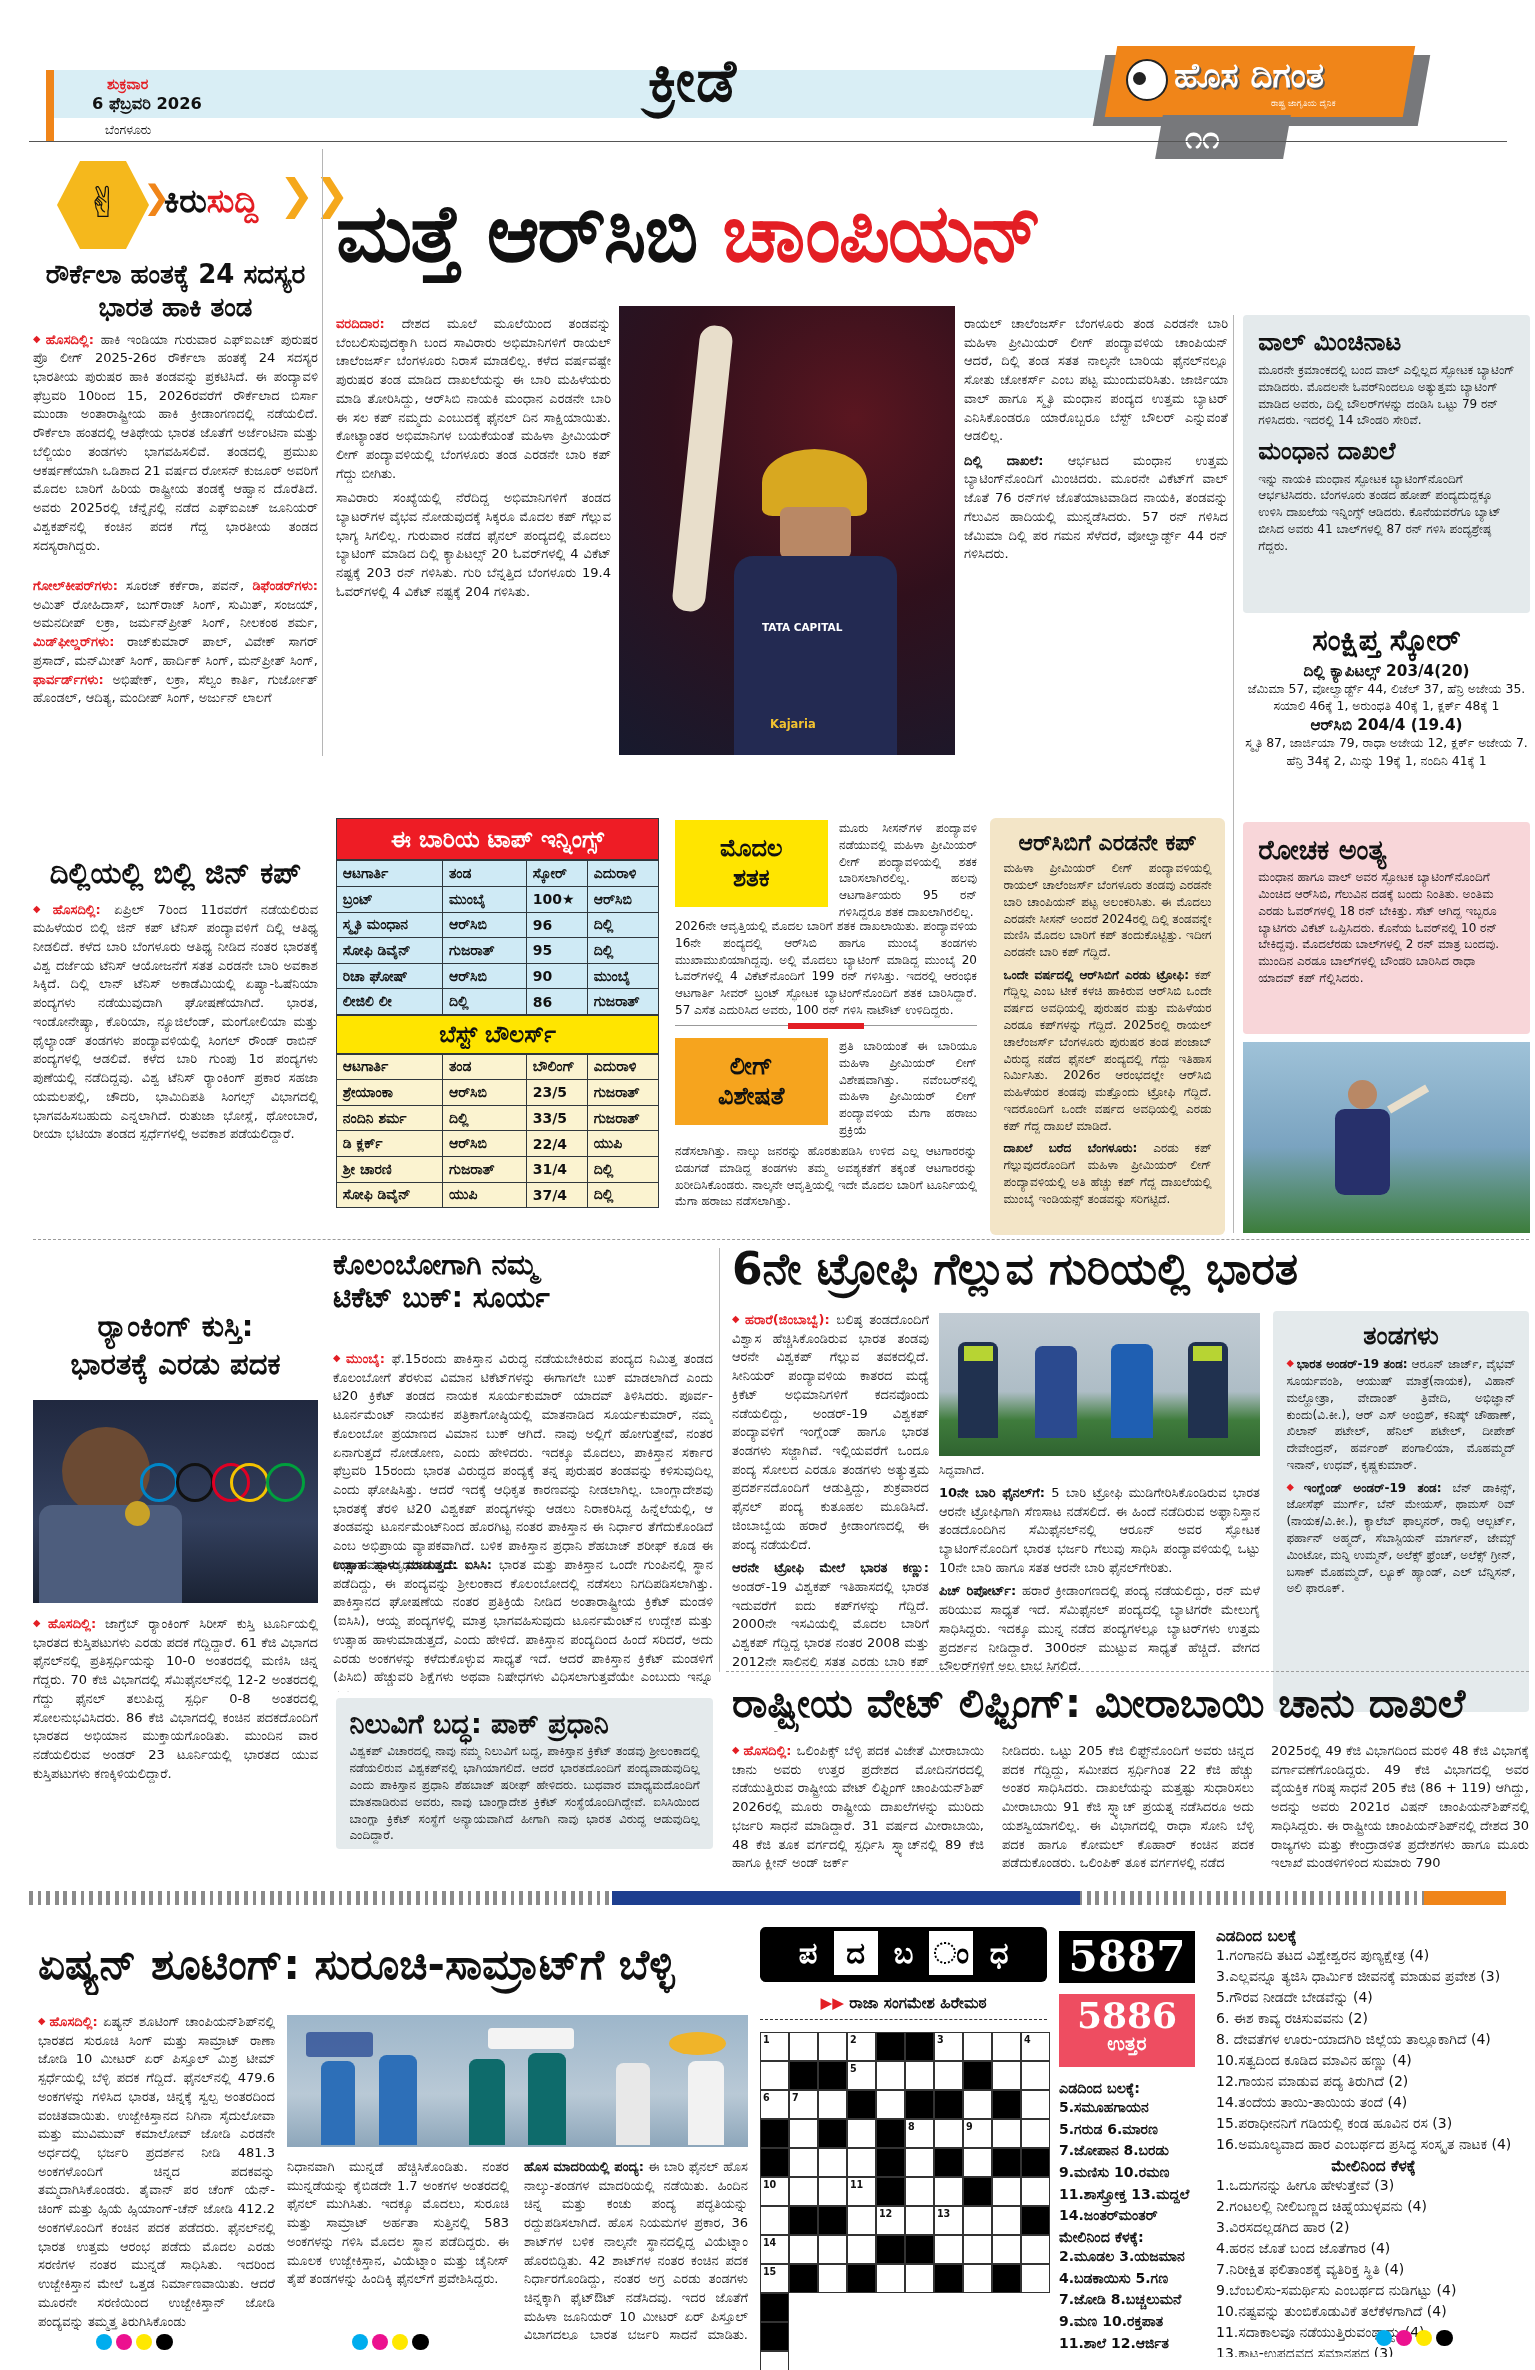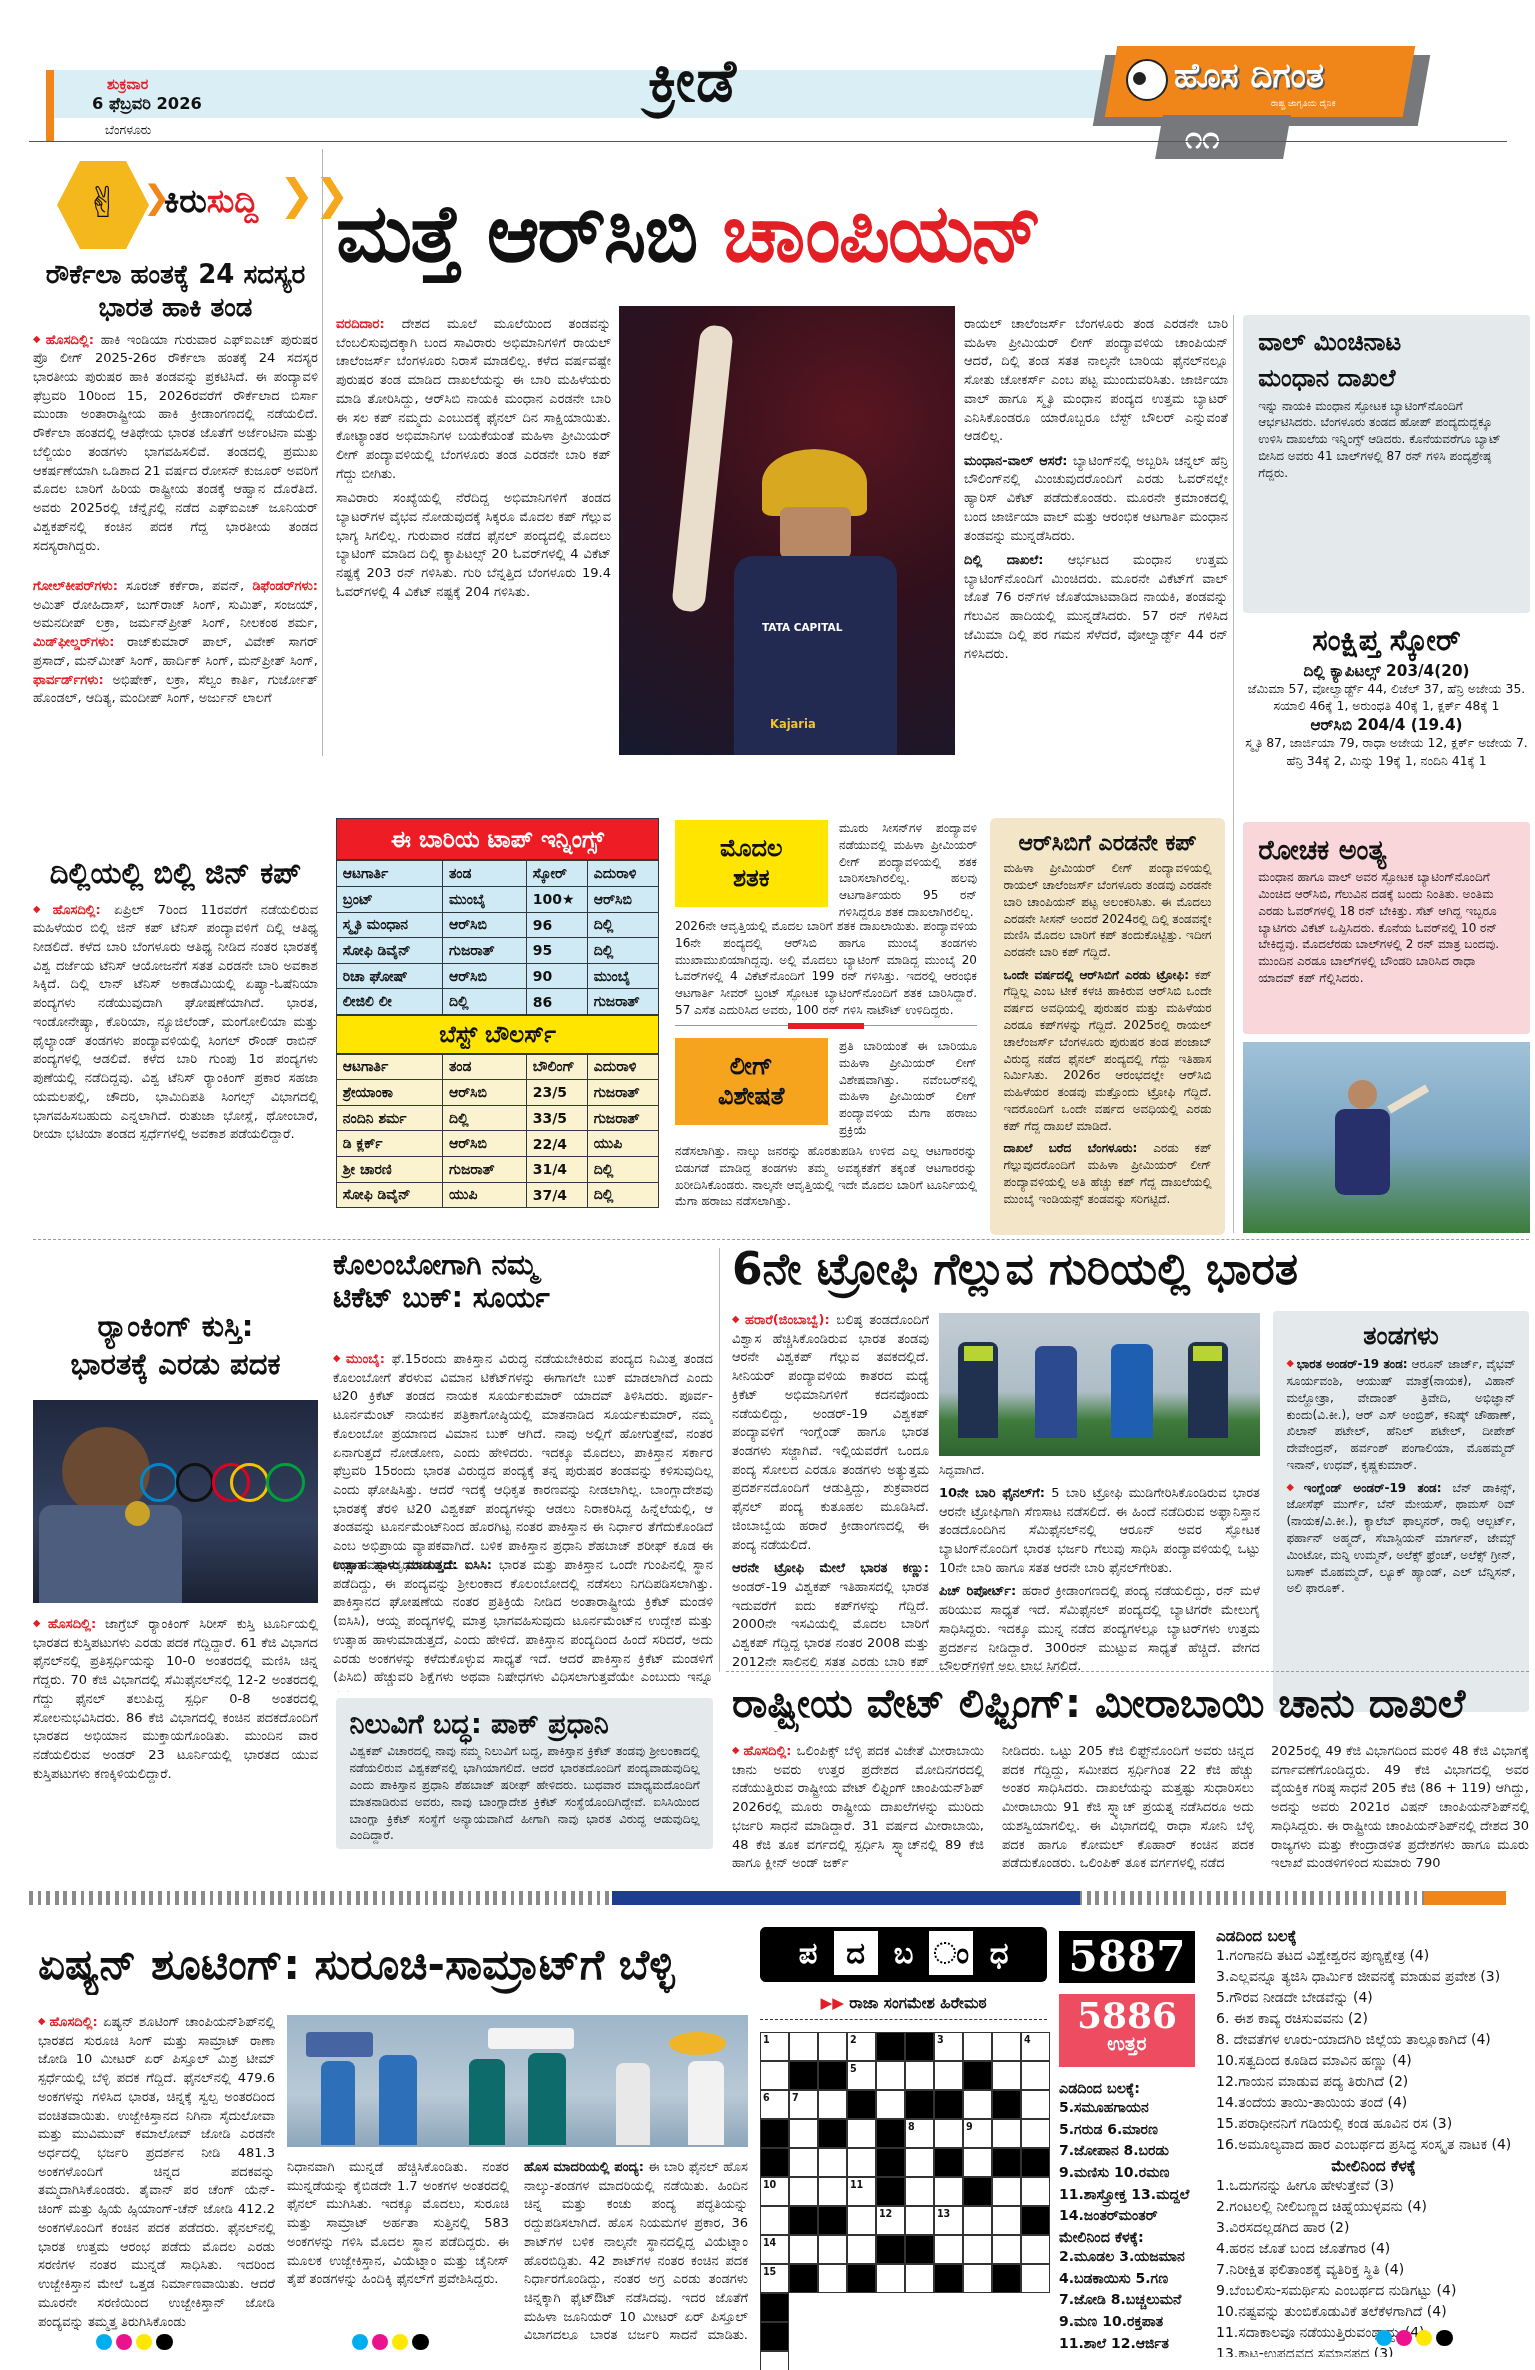--- a/index.html
+++ b/index.html
@@ -144,29 +144,28 @@
     <div style="position:absolute;left:67px;top:19px;width:32.5px;height:287px;background:#e8decb;border-radius:15.3px;transform:rotate(6deg);"></div>
     <div style="position:absolute;left:143px;top:143px;width:105px;height:67px;background:#d8a820;border-radius:50% 50% 10% 10%;"></div>
     <div style="position:absolute;left:161px;top:201px;width:71px;height:52px;background:#b98865;border-radius:7.6px;"></div>
     <div style="position:absolute;left:115px;top:250px;width:163px;height:199px;background:#232a52;border-radius:19px 19px 0 0;"></div>
     <div style="position:absolute;left:143px;top:315px;color:#fff;font-size:10.5px;font-weight:bold;">TATA CAPITAL</div>
     <div style="position:absolute;left:151px;top:411px;color:#f2c230;font-size:11.5px;font-weight:bold;">Kajaria</div>
   </div>
 
   <div class="abs clip body-txt just" style="left:964px;top:315px;width:264px;height:440px;">
     <p>ರಾಯಲ್ ಚಾಲೆಂಜರ್ಸ್ ಬೆಂಗಳೂರು ತಂಡ ಎರಡನೇ ಬಾರಿ ಮಹಿಳಾ ಪ್ರೀಮಿಯರ್ ಲೀಗ್ ಪಂದ್ಯಾವಳಿಯ ಚಾಂಪಿಯನ್ ಆದರೆ, ದಿಲ್ಲಿ ತಂಡ ಸತತ ನಾಲ್ಕನೇ ಬಾರಿಯ ಫೈನಲ್‌ನಲ್ಲೂ ಸೋತು ಚೋಕರ್ಸ್ ಎಂಬ ಪಟ್ಟ ಮುಂದುವರಿಸಿತು. ಜಾರ್ಜಿಯಾ ವಾಲ್ ಹಾಗೂ ಸ್ಮೃತಿ ಮಂಧಾನ ಪಂದ್ಯದ ಉತ್ತಮ ಬ್ಯಾಟರ್ ಎನಿಸಿಕೊಂಡರೂ ಯಾರೊಬ್ಬರೂ ಬೆಸ್ಟ್ ಬೌಲರ್ ಎನ್ನುವಂತೆ ಆಡಲಿಲ್ಲ.</p>
-    <p style="margin-top:5.7px;"><span class="b">ಮಂಧಾನ-ವಾಲ್ ಆಸರೆ:</span>
-    <span>ಬ್ಯಾಟಿಂಗ್‌ನಲ್ಲಿ ಅಬ್ಬರಿಸಿ ಚನ್ನಲ್ ಹೆನ್ರಿ ಬೌಲಿಂಗ್‌ನಲ್ಲಿ ಮಿಂಚುವುದರೊಂದಿಗೆ ಎರಡು ಓವರ್‌ನಲ್ಲೇ ಹ್ಯಾರಿಸ್ ವಿಕೆಟ್ ಪಡೆದುಕೊಂಡರು. ಮೂರನೇ ಕ್ರಮಾಂಕದಲ್ಲಿ ಬಂದ ಜಾರ್ಜಿಯಾ ವಾಲ್ ಮತ್ತು ಆರಂಭಿಕ ಆಟಗಾರ್ತಿ ಮಂಧಾನ ತಂಡವನ್ನು ಮುನ್ನಡೆಸಿದರು.</span></p>
     <p style="margin-top:5.7px;"><span class="b">ದಿಲ್ಲಿ ದಾಖಲೆ:</span>
     <span>ಆರ್ಭಟದ ಮಂಧಾನ ಉತ್ತಮ ಬ್ಯಾಟಿಂಗ್‌ನೊಂದಿಗೆ ಮಿಂಚಿದರು. ಮೂರನೇ ವಿಕೆಟ್‌ಗೆ ವಾಲ್ ಜೊತೆ 76 ರನ್‌ಗಳ ಜೊತೆಯಾಟವಾಡಿದ ನಾಯಕಿ, ತಂಡವನ್ನು ಗೆಲುವಿನ ಹಾದಿಯಲ್ಲಿ ಮುನ್ನಡೆಸಿದರು. 57 ರನ್ ಗಳಿಸಿದ ಜೆಮಿಮಾ ದಿಲ್ಲಿ ಪರ ಗಮನ ಸೆಳೆದರೆ, ವೋಲ್ವಾರ್ಡ್ಟ್ 44 ರನ್ ಗಳಿಸಿದರು.</span></p>
   </div>
 
   <div class="abs rule-v" style="left:1233px;top:315px;height:918px;"></div>
   <div class="abs gray-box clip" style="left:1243px;top:315px;width:287px;height:298px;padding:13.4px 15.3px;box-sizing:border-box;">
     <h3 class="side-h">ವಾಲ್ ಮಿಂಚಿನಾಟ</h3>
+    <p class="small-txt">ಮೂರನೇ ಕ್ರಮಾಂಕದಲ್ಲಿ ಬಂದ ವಾಲ್ ಎಲ್ಲಿಲ್ಲದ ಸ್ಫೋಟಕ ಬ್ಯಾಟಿಂಗ್ ಮಾಡಿದರು. ಮೊದಲನೇ ಓವರ್‌ನಿಂದಲೂ ಅತ್ಯುತ್ತಮ ಬ್ಯಾಟಿಂಗ್ ಮಾಡಿದ ಅವರು, ದಿಲ್ಲಿ ಬೌಲರ್‌ಗಳನ್ನು ದಂಡಿಸಿ ಒಟ್ಟು 79 ರನ್ ಗಳಿಸಿದರು. ಇದರಲ್ಲಿ 14 ಬೌಂಡರಿ ಸೇರಿವೆ.</p>
     <h3 class="side-h" style="margin-top:7.6px;">ಮಂಧಾನ ದಾಖಲೆ</h3>
     <p class="small-txt">ಇನ್ನು ನಾಯಕಿ ಮಂಧಾನ ಸ್ಫೋಟಕ ಬ್ಯಾಟಿಂಗ್‌ನೊಂದಿಗೆ ಆರ್ಭಟಿಸಿದರು. ಬೆಂಗಳೂರು ತಂಡದ ಹೋಪ್ ಪಂದ್ಯದುದ್ದಕ್ಕೂ ಉಳಿಸಿ ದಾಖಲೆಯ ಇನ್ನಿಂಗ್ಸ್ ಆಡಿದರು. ಕೊನೆಯವರೆಗೂ ಬ್ಯಾಟ್ ಬೀಸಿದ ಅವರು 41 ಬಾಲ್‌ಗಳಲ್ಲಿ 87 ರನ್ ಗಳಿಸಿ ಪಂದ್ಯಶ್ರೇಷ್ಠ ಗೆದ್ದರು.</p>
   </div>
 
   <div class="abs clip" style="left:1243px;top:623px;width:287px;height:191px;text-align:center;">
     <h3 class="b" style="font-size:29px;">ಸಂಕ್ಷಿಪ್ತ ಸ್ಕೋರ್</h3>
     <p class="b" style="font-size:15.3px;margin-top:3.8px;">ದಿಲ್ಲಿ ಕ್ಯಾಪಿಟಲ್ಸ್ 203/4(20)</p>
     <p style="font-size:12.4px;line-height:1.4;">ಜೆಮಿಮಾ 57, ವೋಲ್ವಾರ್ಡ್ಟ್ 44, ಲಿಜೆಲ್ 37, ಹೆನ್ರಿ ಅಜೇಯ 35. ಸಯಾಲಿ 46ಕ್ಕೆ 1, ಅರುಂಧತಿ 40ಕ್ಕೆ 1, ಕ್ಲರ್ಕ್ 48ಕ್ಕೆ 1</p>
     <p class="b" style="font-size:15.3px;margin-top:1.9px;">ಆರ್‌ಸಿಬಿ 204/4 (19.4)</p>
     <p style="font-size:12.4px;line-height:1.4;">ಸ್ಮೃತಿ 87, ಜಾರ್ಜಿಯಾ 79, ರಾಧಾ ಅಜೇಯ 12, ಕ್ಲರ್ಕ್ ಅಜೇಯ 7. ಹೆನ್ರಿ 34ಕ್ಕೆ 2, ಮಿನ್ನು 19ಕ್ಕೆ 1, ನಂದಿನಿ 41ಕ್ಕೆ 1</p>

